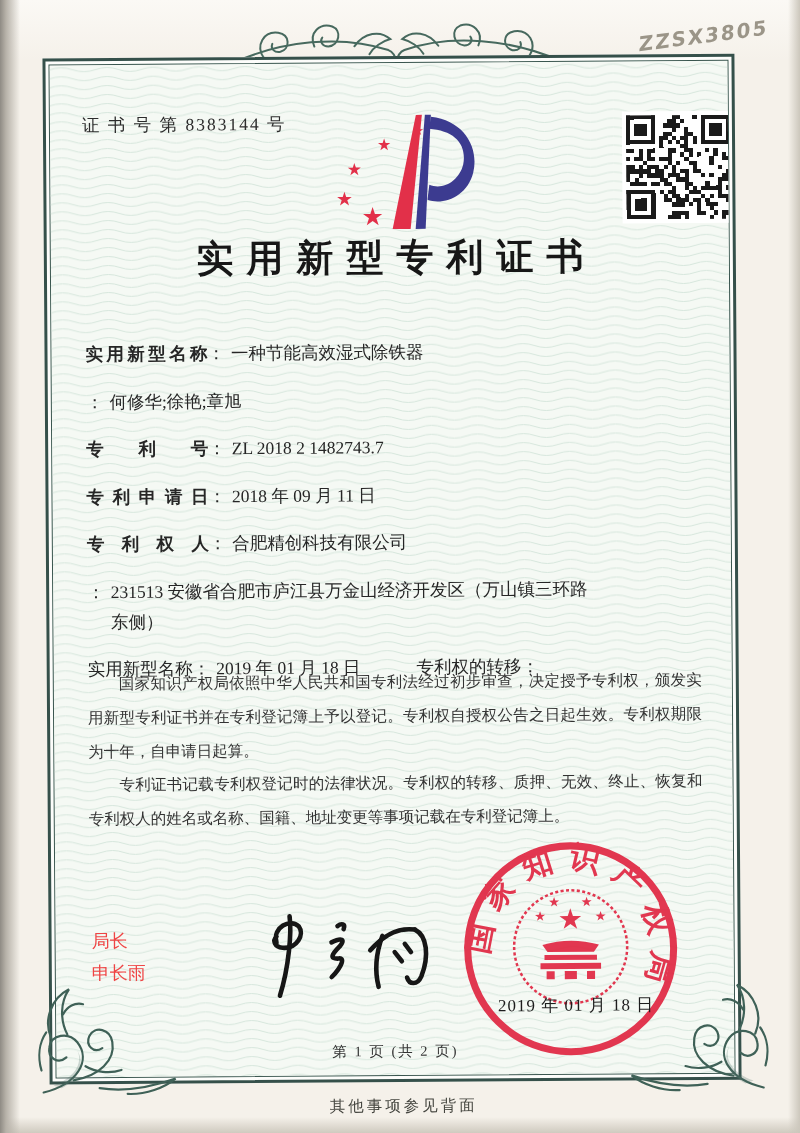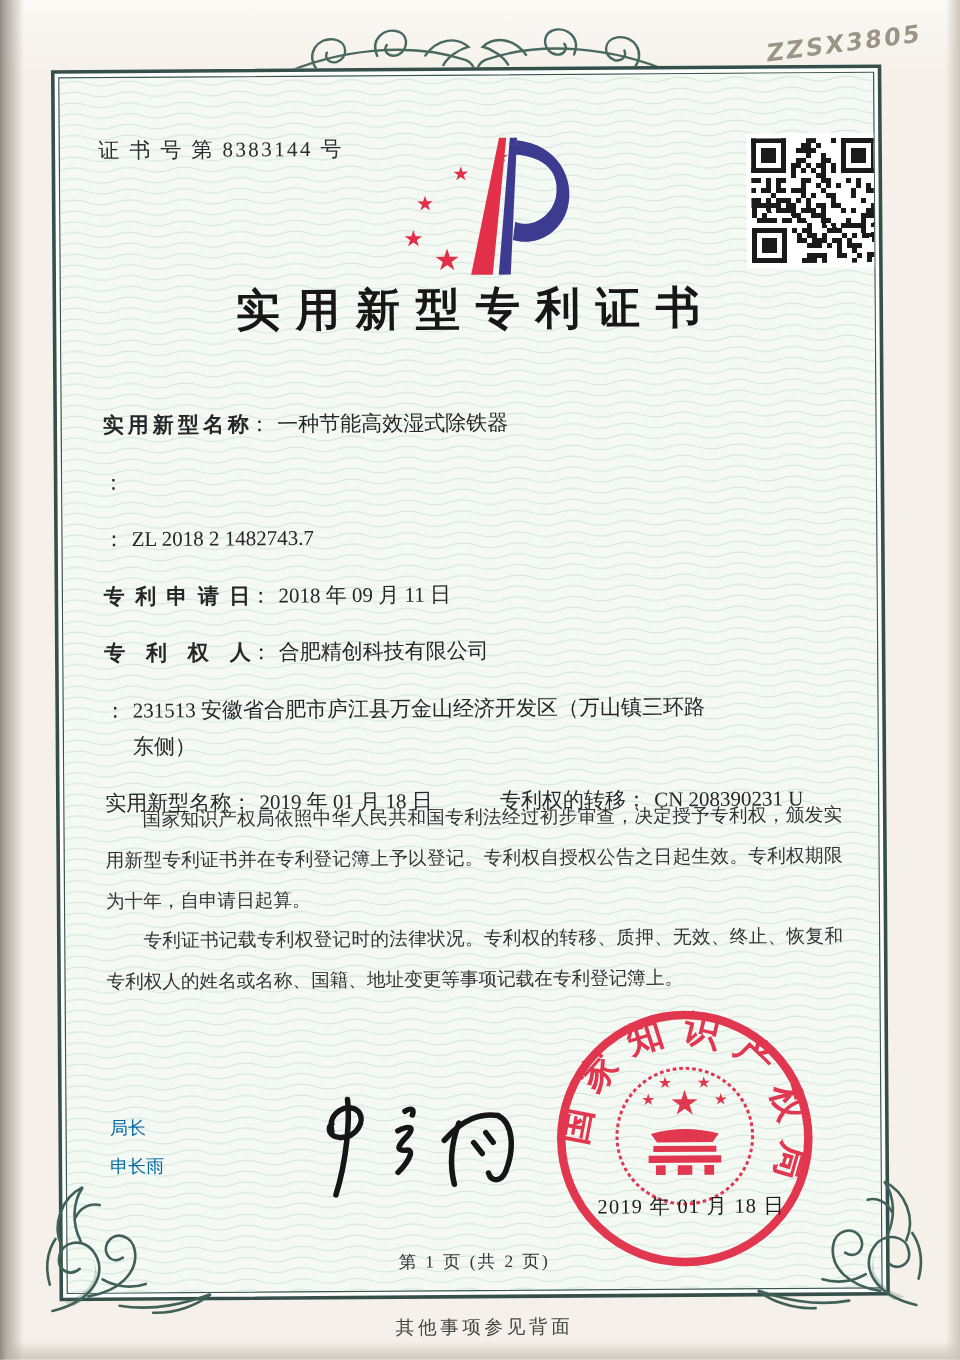--- a/index.html
+++ b/index.html
@@ -41,21 +41,21 @@
   .fields{position:absolute;top:274px;left:34px;right:26px;font-size:17.5px;color:#262626;}
   .frow{display:flex;align-items:flex-start;margin-bottom:17.5px;line-height:30px;}
   .flabel{display:inline-block;width:122px;text-align:justify;text-align-last:justify;flex:0 0 122px;font-weight:bold;}
   .fcolon{flex:0 0 auto;margin-right:6px;}
   .fvalue{flex:0 1 auto;}
   .addr-val{max-width:478px;}
   .grant-pair{display:flex;gap:56px;}
   .grant-pair .pair{display:flex;}
   .paras{position:absolute;top:602px;left:34px;right:30px;font-size:15.5px;line-height:2.18;color:#333;text-align:justify;}
   .paras p{margin:0;text-indent:2em;}
-  .sign-block{position:absolute;left:36px;top:860px;font-size:15px;color:#0369a1;line-height:32px;}
+  .sign-block{position:absolute;left:36px;top:860px;font-size:18px;color:#ef4444;line-height:32px;}
   .signature{position:absolute;left:168px;top:828px;}
   .seal{position:absolute;left:404px;top:776px;opacity:.92;}
   .seal-date{position:absolute;left:430px;top:932px;width:180px;text-align:center;font-size:17px;letter-spacing:1px;color:#1d1d1d;}
   .page-num{position:absolute;bottom:14px;left:0;right:0;text-align:center;font-size:14.5px;color:#333;letter-spacing:2px;}
   .footer-note{position:absolute;top:1096px;left:0;right:0;text-align:center;font-size:15.5px;color:#44453f;letter-spacing:3px;}
   .ornament-top{position:absolute;left:230px;top:18px;}
   .flourish{position:absolute;}
   .flourish.bl{left:30px;top:978px;}
   .flourish.br{right:30px;top:978px;transform:scaleX(-1);}
 </style>
@@ -414,22 +414,24 @@
       <div class="title">实用新型专利证书</div>
 
       <div class="fields">
         <div class="frow">
           <span class="flabel">实用新型名称</span>
             <span class="fcolon">：</span>
           <span class="fvalue">一种节能高效湿式除铁器</span>
         </div>
         <div class="frow">
             <span class="fcolon">：</span>
+          <span class="fvalue">何修华;徐艳;章旭</span>
         </div>
         <div class="frow">
+          <span class="flabel">专利号</span>
             <span class="fcolon">：</span>
           <span class="fvalue">ZL 2018 2 1482743.7</span>
         </div>
         <div class="frow">
           <span class="flabel">专利申请日</span>
             <span class="fcolon">：</span>
           <span class="fvalue">2018 年 09 月 11 日</span>
         </div>
         <div class="frow">
           <span class="flabel">专利权人</span>
@@ -442,21 +444,20 @@
         </div>
         <div class="frow grant-pair">
           <span class="pair">
             <span>实用新型名称</span>
               <span class="fcolon">：</span>
             <span>2019 年 01 月 18 日</span>
           </span>
           <span class="pair">
             <span>专利权的转移</span>
               <span class="fcolon">：</span>
-            <span>CN 208390231 U</span>
           </span>
         </div>
       </div>
 
       <div class="paras">
         <p>国家知识产权局依照中华人民共和国专利法经过初步审查，决定授予专利权，颁发实用新型专利证书并在专利登记簿上予以登记。专利权自授权公告之日起生效。专利权期限为十年，自申请日起算。</p>
         <p>专利证书记载专利权登记时的法律状况。专利权的转移、质押、无效、终止、恢复和专利权人的姓名或名称、国籍、地址变更等事项记载在专利登记簿上。</p>
       </div>
 
       <div class="sign-block">

